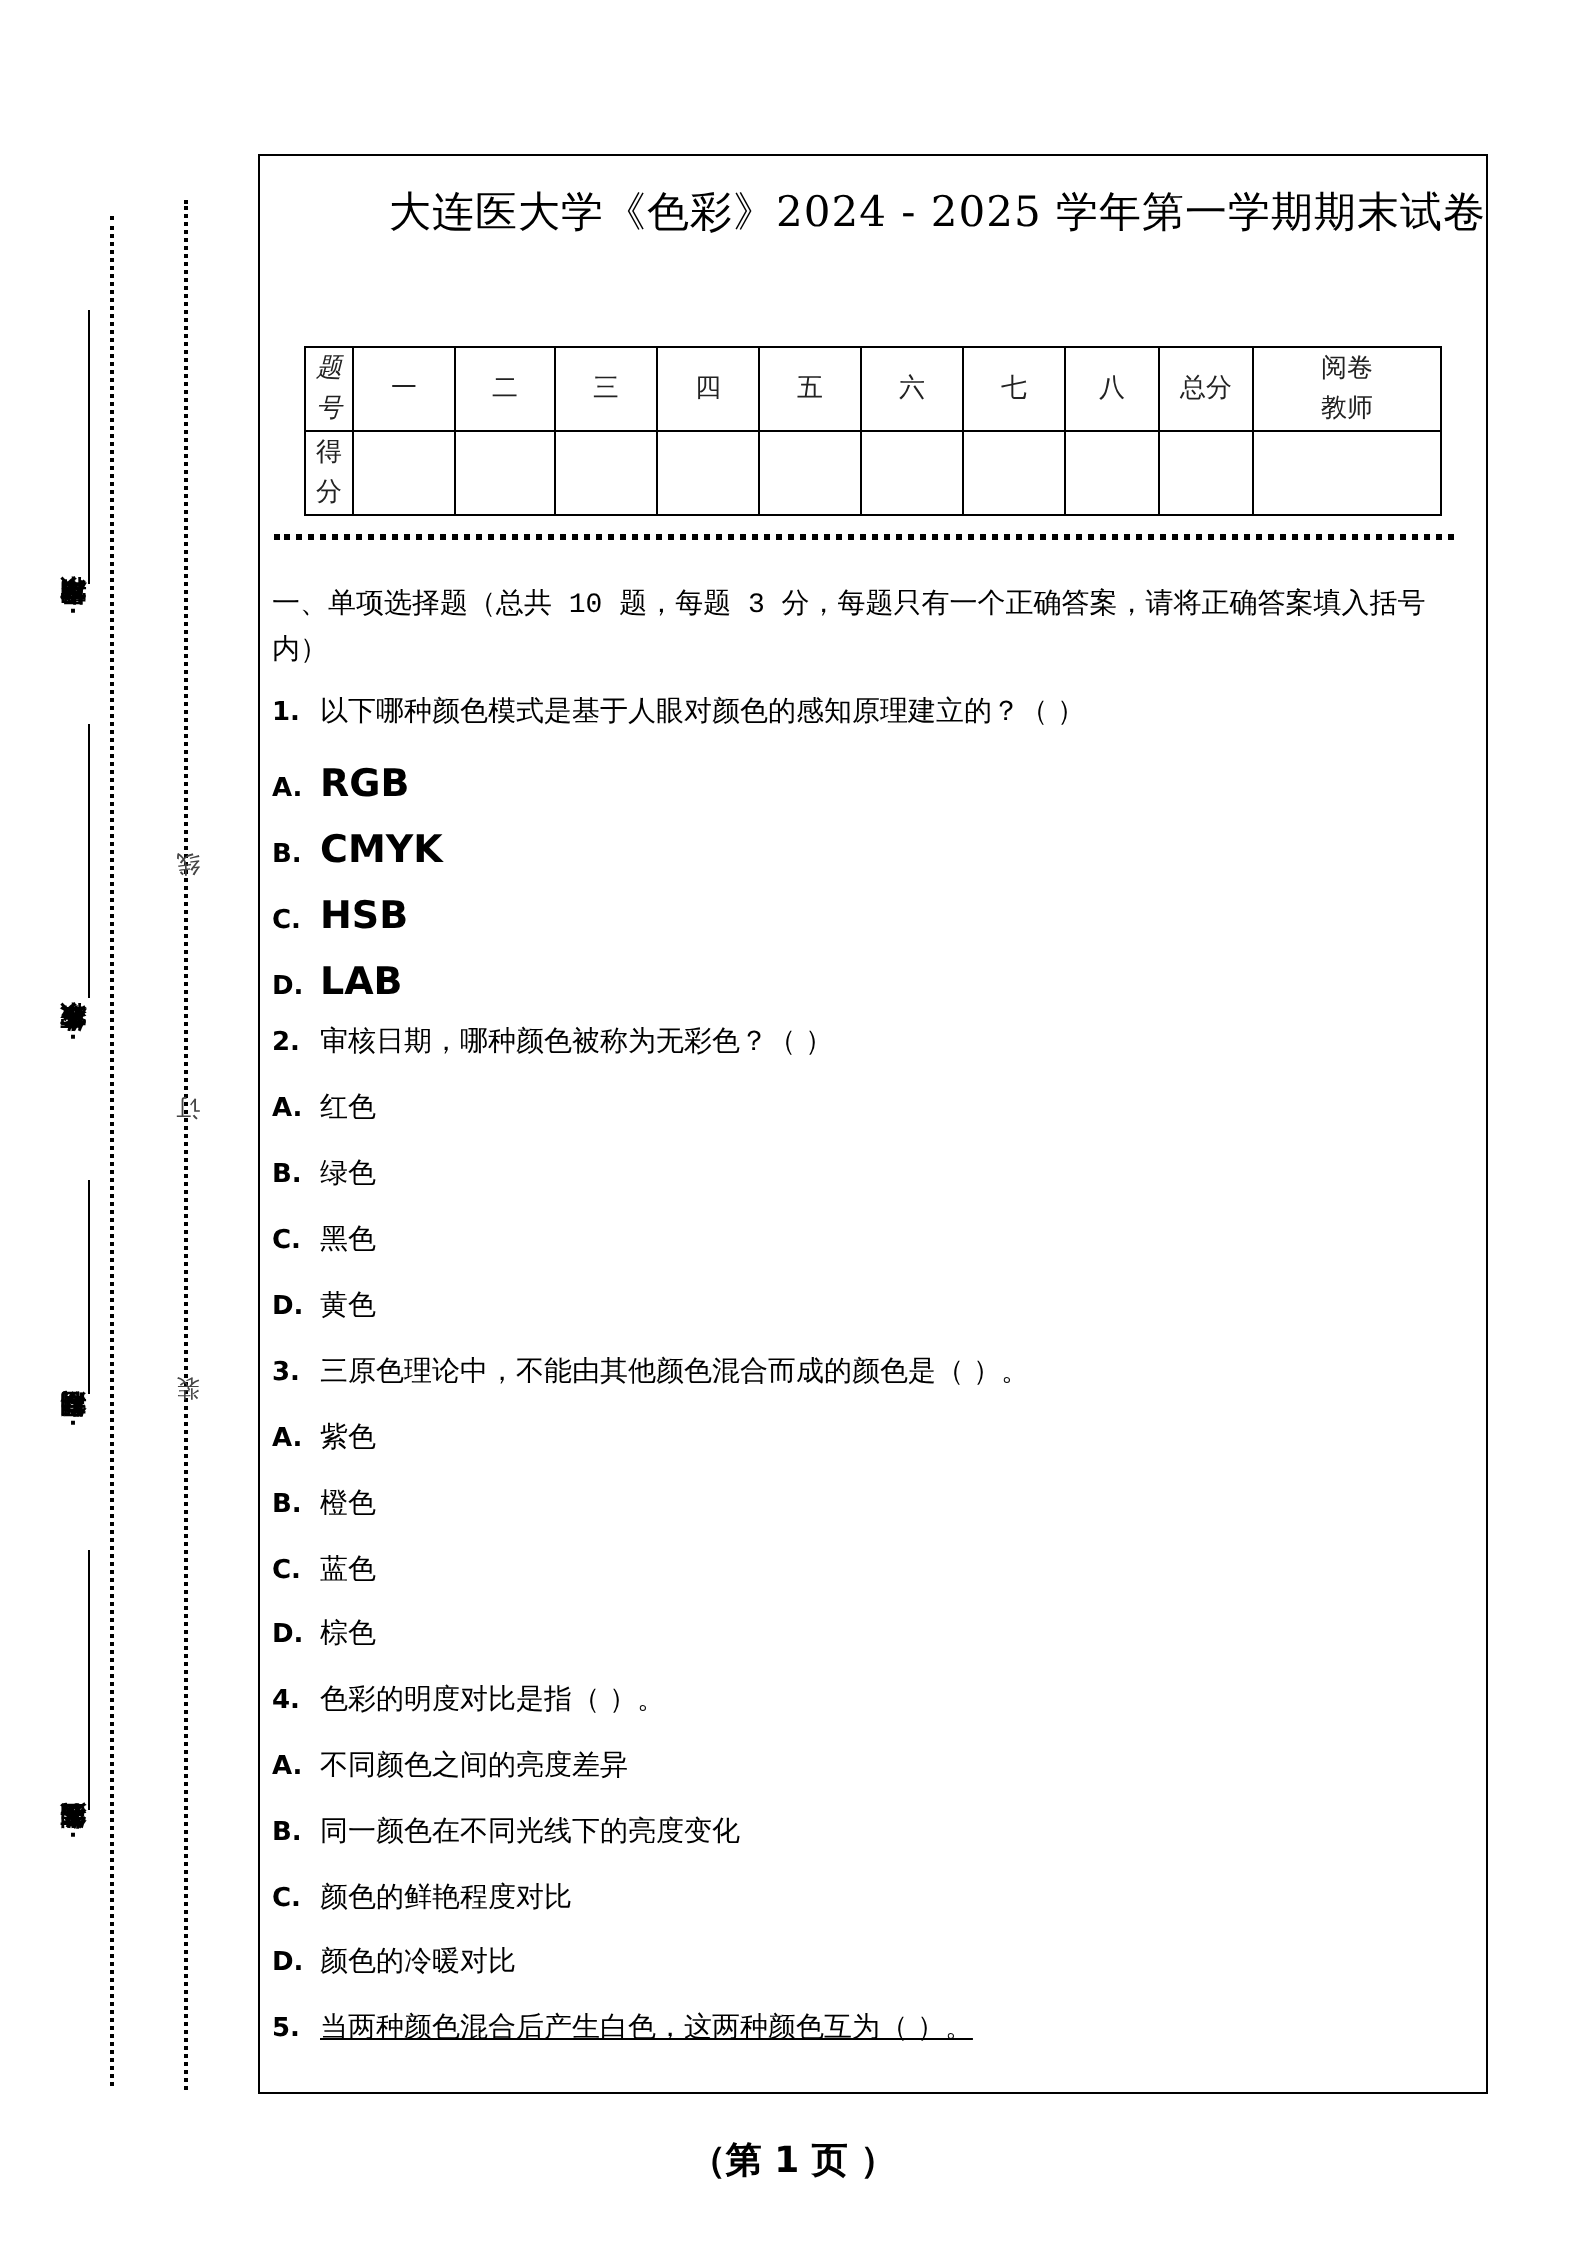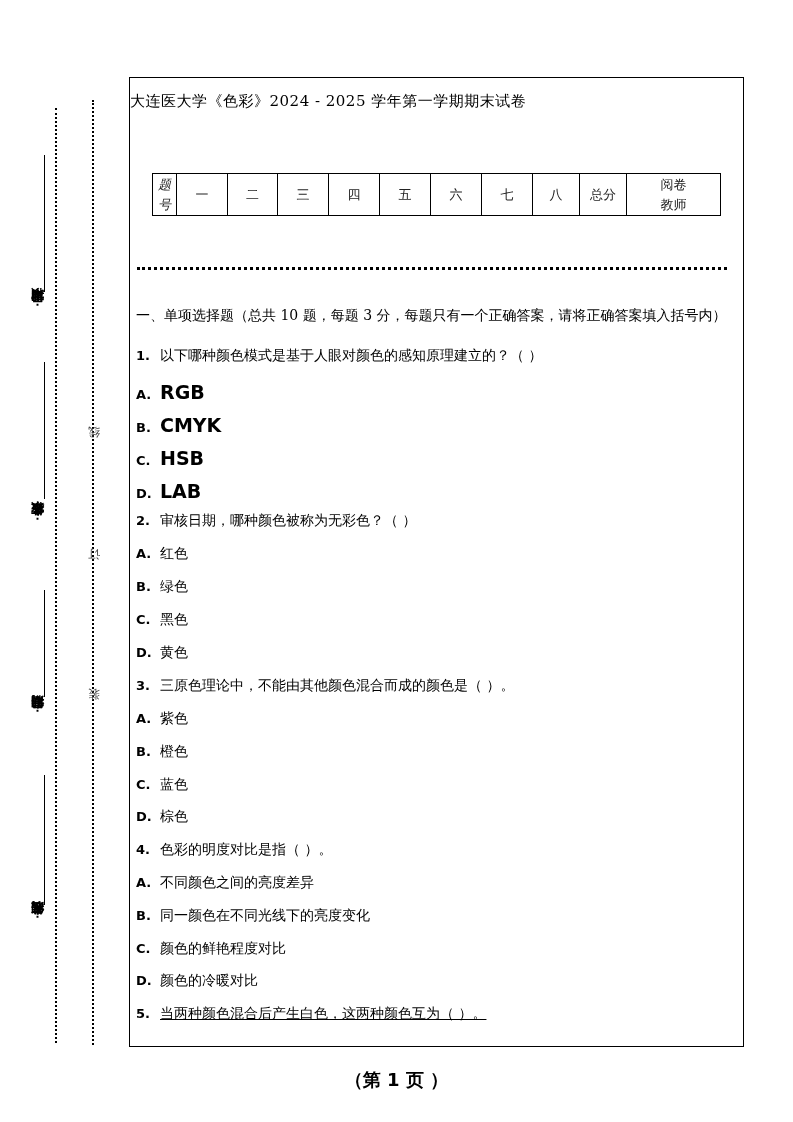--- a/index.html
+++ b/index.html
@@ -1,21 +1,21 @@
 <!DOCTYPE html>
 <html><head>
 <meta charset="utf-8">
 <style>
   html, body { margin:0; padding:0; background:#ffffff; }
   body { width:793px; height:1122px; position:relative; overflow:hidden; color:#000;
          font-family:"DejaVu Serif", "Liberation Serif", serif; }
   .frame { position:absolute; left:129px; top:77px; width:615px; height:970px;
            border:1.5px solid #000; box-sizing:border-box; }
-  .title { position:absolute; left:0; top:14px; width:100%; text-align:left;
-           font-size:15px; letter-spacing:0.5px; }
+  .title { position:absolute; left:0; top:14px; width:100%; text-align:right;
+           font-size:21px; letter-spacing:0.5px; }
   .info { position:absolute; left:33px; top:55px; font-size:12px; display:flex; align-items:flex-end; }
   .info .lbl { white-space:nowrap; }
   .info .blank { display:inline-block; border-bottom:1px solid #000; height:12px; margin-right:2px; }
   table.score { position:absolute; left:22px; top:95px; border-collapse:collapse; font-size:13px; }
   table.score td { border:1px solid #000; text-align:center; padding:0; line-height:19px; color:#222; }
   .dots { position:absolute; left:7px; top:189px; width:590px; border-top:3px dotted #000; }
   .content { position:absolute; left:6px; top:214px; right:6px; font-size:14px; }
   .line { position:absolute; left:0; white-space:nowrap; }
   .line .num { font-family:"DejaVu Sans", sans-serif; font-weight:bold; font-size:13px; display:inline-block; width:24px; }
   .line .opt-latin { font-family:"DejaVu Sans", sans-serif; font-weight:bold; font-size:19px; }
@@ -64,27 +64,40 @@
       <td style="width:49px;">二</td>
       <td style="width:50px;">三</td>
       <td style="width:50px;">四</td>
       <td style="width:50px;">五</td>
       <td style="width:50px;">六</td>
       <td style="width:50px;">七</td>
       <td style="width:46px;">八</td>
       <td style="width:46px;">总分</td>
       <td style="width:93px; line-height:20px;"><span style="display:inline-block;width:28px;word-break:break-all;">阅卷教师</span></td>
     </tr>
+    <tr style="height:42px;">
+      <td style="line-height:20px;"><span style="display:inline-block;width:14px;word-break:break-all;">得分</span></td>
+      <td></td>
+      <td></td>
+      <td></td>
+      <td></td>
+      <td></td>
+      <td></td>
+      <td></td>
+      <td></td>
+      <td></td>
+      <td></td>
+    </tr>
   </tbody>
     </table>
 
   <div class="dots"></div>
 
   <div class="content">
-    <div class="sect" style="top:12px;">一、单项选择题（总共 10 题，每题 3 分，每题只有一个正确答案，请将正确答案填入括号内）</div>
+    <div class="sect" style="top:0px;font-family:Liberation Mono, monospace;">一、单项选择题（总共 10 题，每题 3 分，每题只有一个正确答案，请将正确答案填入括号内）</div>
 
     <div class="line" style="top:55px;">
       <span class="num">1.</span><span>以下哪种颜色模式是基于人眼对颜色的感知原理建立的？（  ）</span>
     </div>
     <div class="line" style="top:89px;"><span class="num">A.</span><span class="opt-latin">RGB</span></div>
     <div class="line" style="top:122px;"><span class="num">B.</span><span class="opt-latin">CMYK</span></div>
     <div class="line" style="top:155px;"><span class="num">C.</span><span class="opt-latin">HSB</span></div>
     <div class="line" style="top:188px;"><span class="num">D.</span><span class="opt-latin">LAB</span></div>
 
     <div class="line" style="top:220px;">

